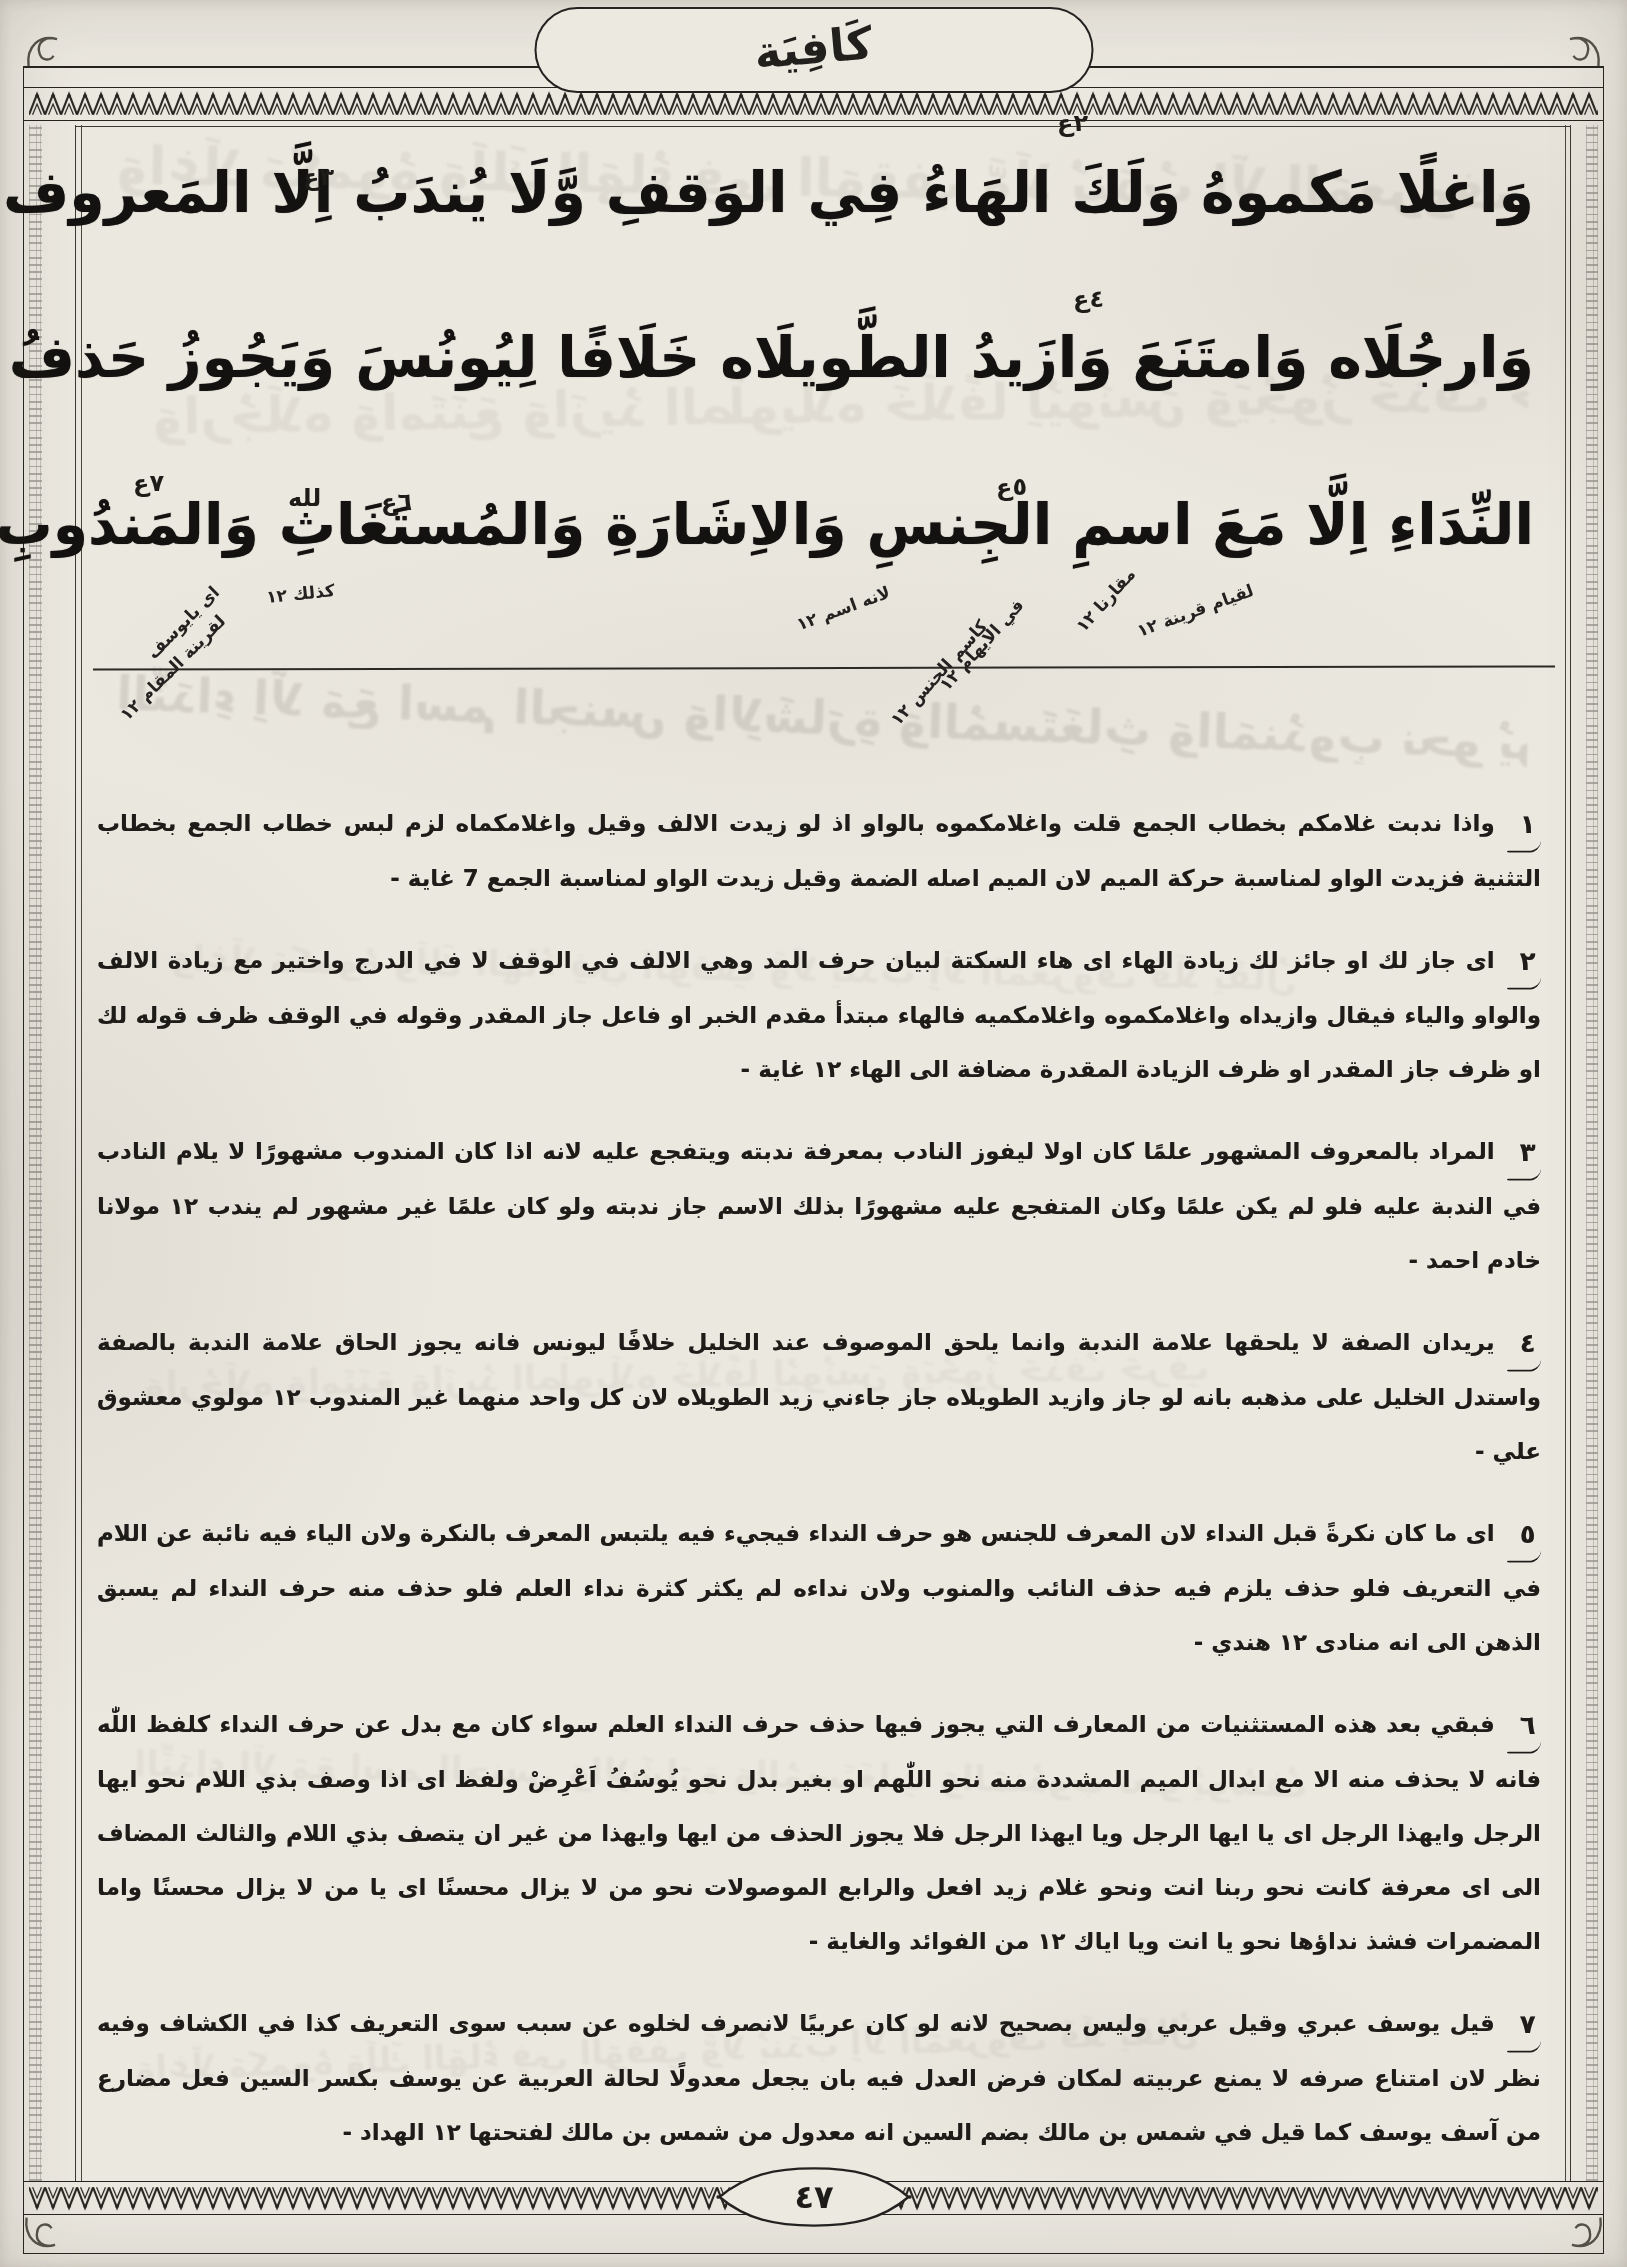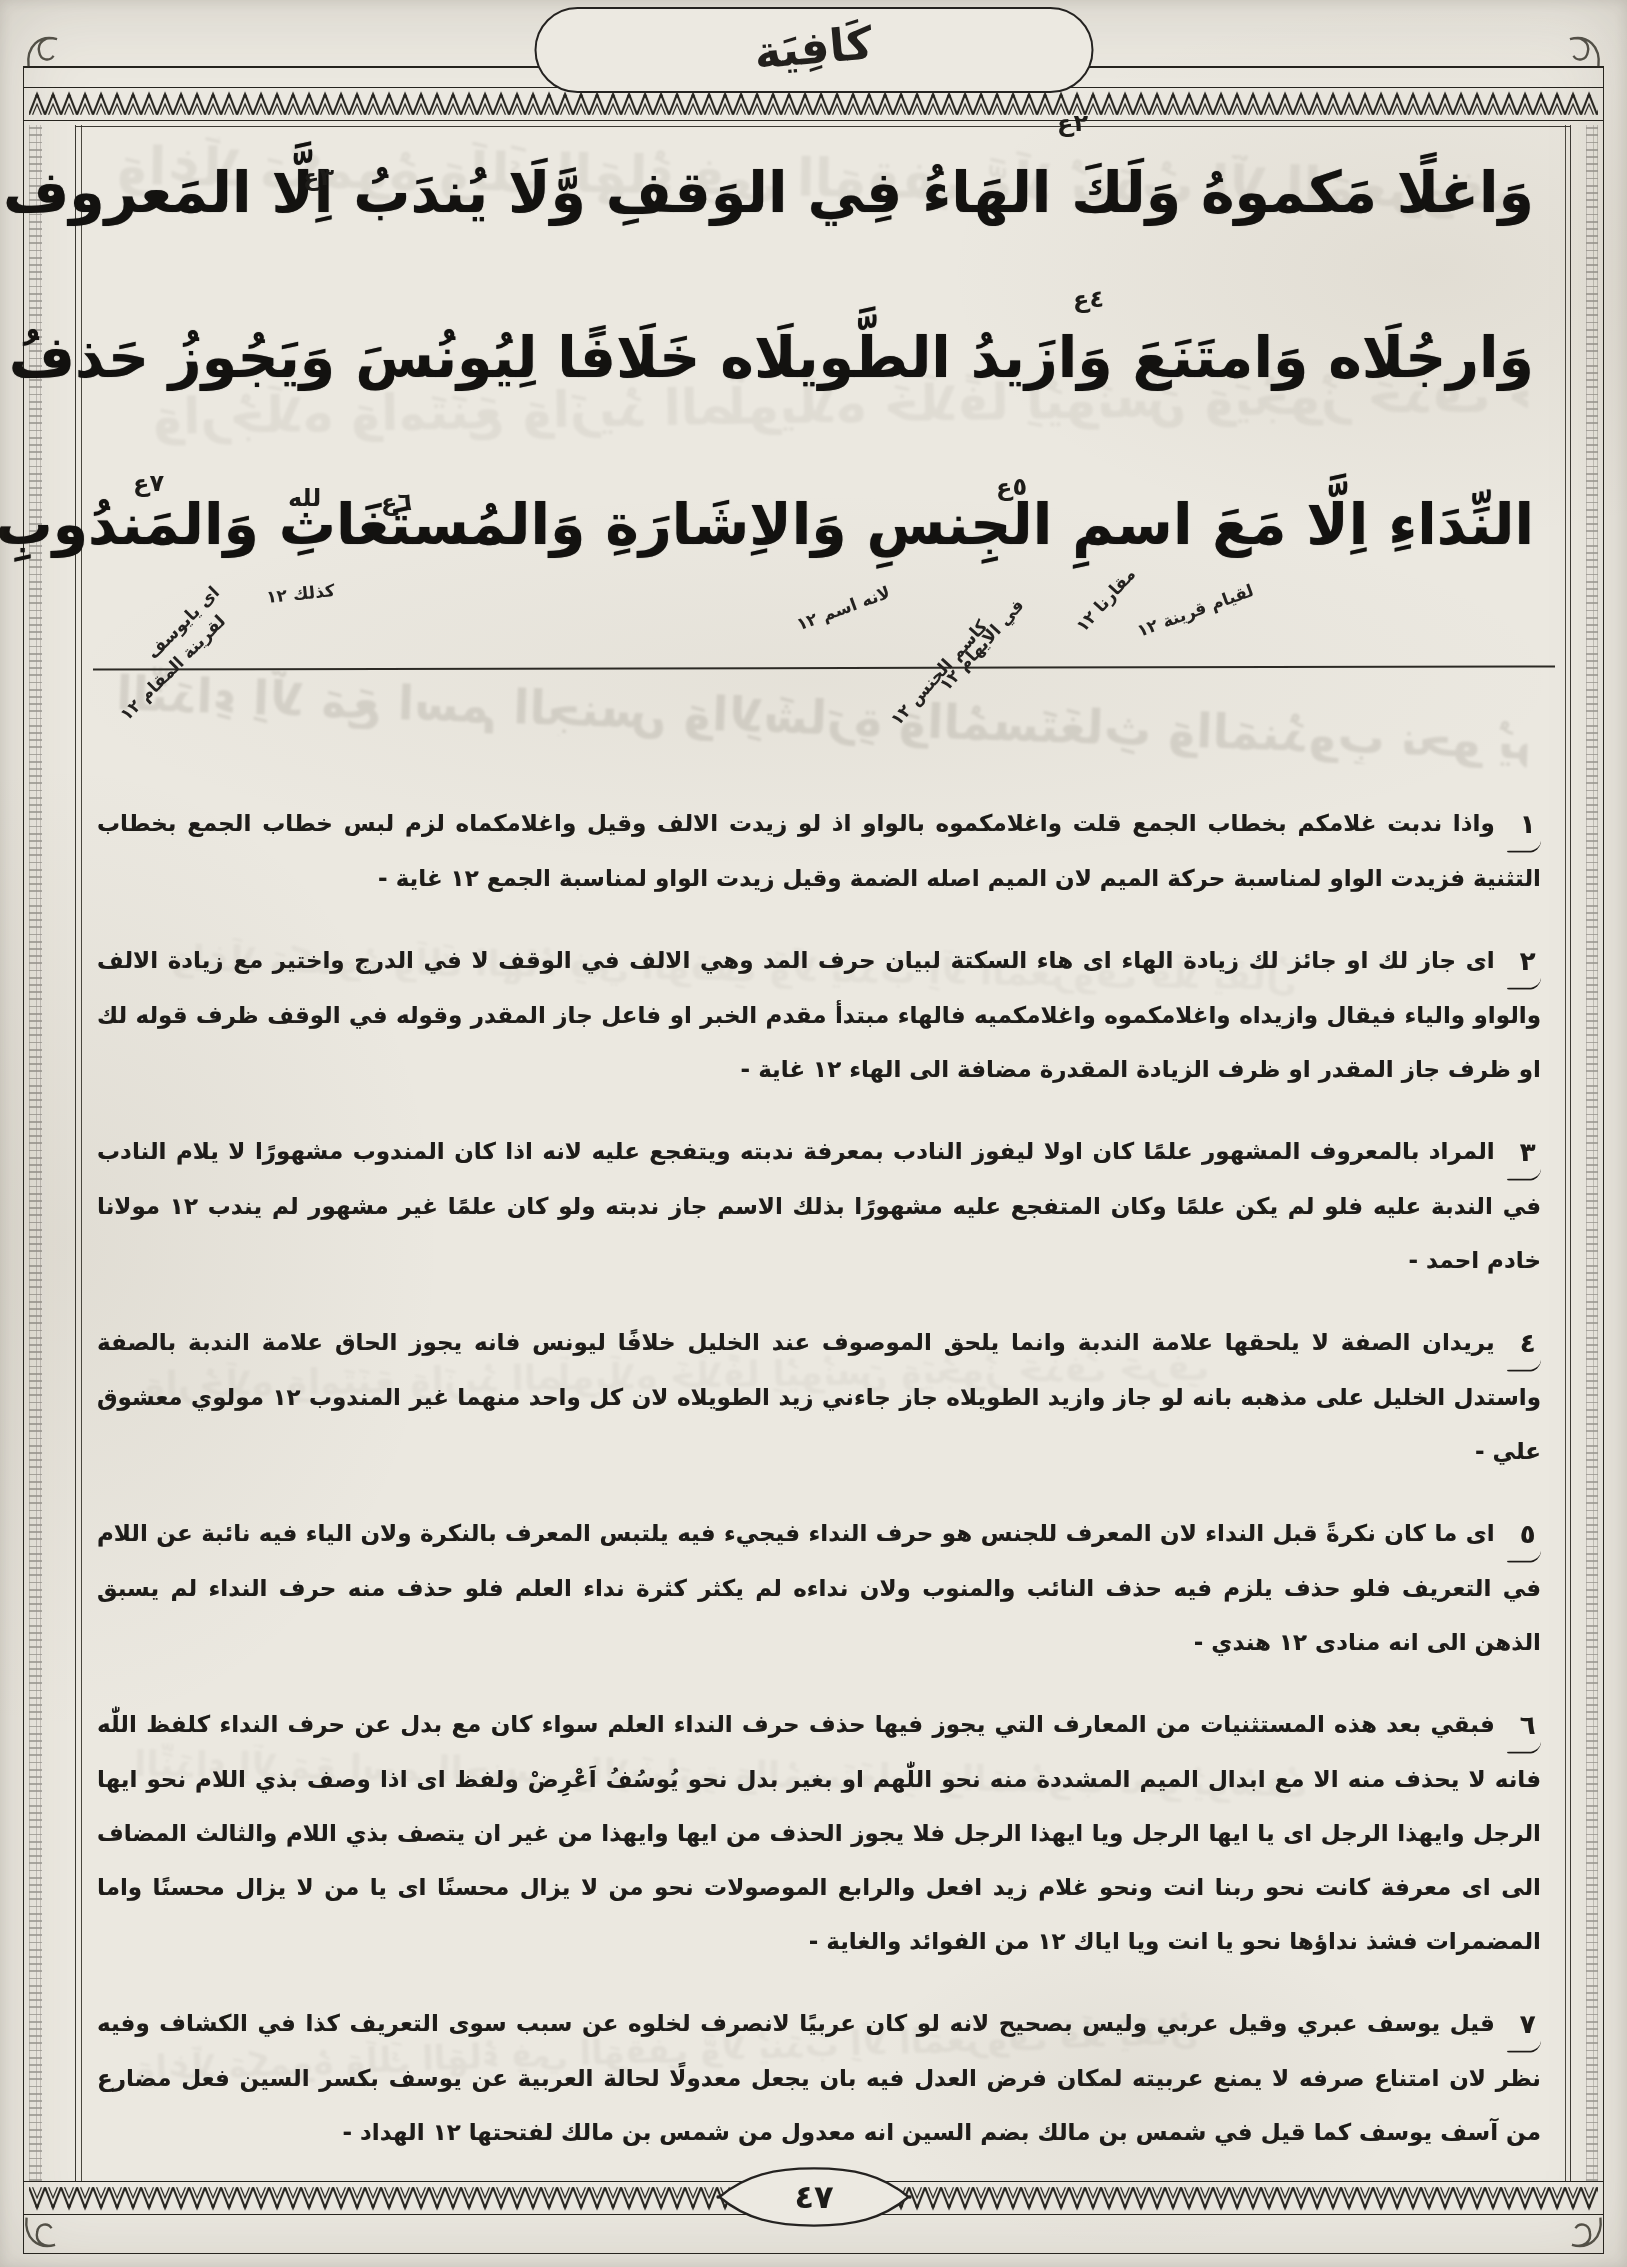--- a/index.html
+++ b/index.html
@@ -162,21 +162,21 @@
       <div class="interlinear" style="left: 842px; top: 616px; transform: rotate(-48deg);">كاسم الجنس ١٢</div>
       <div class="interlinear" style="left: 788px; top: 582px; transform: rotate(-20deg);">لانه اسم ١٢</div>
       <div class="interlinear" style="left: 265px; top: 580px; transform: rotate(-6deg);">كذلك ١٢</div>
       <div class="interlinear" style="left: 115px; top: 582px; transform: rotate(-45deg);">اى يايوسف</div>
       <div class="interlinear" style="left: 75px; top: 611px; transform: rotate(-45deg);">لقرينة المقام ١٢</div>
     </div>
 
   <div class="matn-divider"></div>
 
   <div class="commentary" id="commentary">
-      <div class="note"><span class="marker">١</span><span>واذا ندبت غلامكم بخطاب الجمع قلت واغلامكموه بالواو اذ لو زيدت الالف وقيل واغلامكماه لزم لبس خطاب الجمع بخطاب التثنية فزيدت الواو لمناسبة حركة الميم لان الميم اصله الضمة وقيل زيدت الواو لمناسبة الجمع ١٢ غاية -</span></div>
+      <div class="note"><span class="marker">١</span><span>واذا ندبت غلامكم بخطاب الجمع قلت واغلامكموه بالواو اذ لو زيدت الالف وقيل واغلامكماه لزم لبس خطاب الجمع بخطاب التثنية فزيدت الواو لمناسبة حركة الميم لان الميم اصله الضمة وقيل زيدت الواو لمناسبة الجمع 7 غاية -</span></div>
       <div class="note"><span class="marker">٢</span><span>اى جاز لك او جائز لك زيادة الهاء اى هاء السكتة لبيان حرف المد وهي الالف في الوقف لا في الدرج واختير مع زيادة الالف والواو والياء فيقال وازيداه واغلامكموه واغلامكميه فالهاء مبتدأ مقدم الخبر او فاعل جاز المقدر وقوله في الوقف ظرف قوله لك او ظرف جاز المقدر او ظرف الزيادة المقدرة مضافة الى الهاء ١٢ غاية -</span></div>
       <div class="note"><span class="marker">٣</span><span>المراد بالمعروف المشهور علمًا كان اولا ليفوز النادب بمعرفة ندبته ويتفجع عليه لانه اذا كان المندوب مشهورًا لا يلام النادب في الندبة عليه فلو لم يكن علمًا وكان المتفجع عليه مشهورًا بذلك الاسم جاز ندبته ولو كان علمًا غير مشهور لم يندب ١٢ مولانا خادم احمد -</span></div>
       <div class="note"><span class="marker">٤</span><span>يريدان الصفة لا يلحقها علامة الندبة وانما يلحق الموصوف عند الخليل خلافًا ليونس فانه يجوز الحاق علامة الندبة بالصفة واستدل الخليل على مذهبه بانه لو جاز وازيد الطويلاه جاز جاءني زيد الطويلاه لان كل واحد منهما غير المندوب ١٢ مولوي معشوق علي -</span></div>
       <div class="note"><span class="marker">٥</span><span>اى ما كان نكرةً قبل النداء لان المعرف للجنس هو حرف النداء فيجيء فيه يلتبس المعرف بالنكرة ولان الياء فيه نائبة عن اللام في التعريف فلو حذف يلزم فيه حذف النائب والمنوب ولان نداءه لم يكثر كثرة نداء العلم فلو حذف منه حرف النداء لم يسبق الذهن الى انه منادى ١٢ هندي -</span></div>
       <div class="note"><span class="marker">٦</span><span>فبقي بعد هذه المستثنيات من المعارف التي يجوز فيها حذف حرف النداء العلم سواء كان مع بدل عن حرف النداء كلفظ اللّٰه فانه لا يحذف منه الا مع ابدال الميم المشددة منه نحو اللّٰهم او بغير بدل نحو يُوسُفُ اَعْرِضْ ولفظ اى اذا وصف بذي اللام نحو ايها الرجل وايهذا الرجل اى يا ايها الرجل ويا ايهذا الرجل فلا يجوز الحذف من ايها وايهذا من غير ان يتصف بذي اللام والثالث المضاف الى اى معرفة كانت نحو ربنا انت ونحو غلام زيد افعل والرابع الموصولات نحو من لا يزال محسنًا اى يا من لا يزال محسنًا واما المضمرات فشذ نداؤها نحو يا انت ويا اياك ١٢ من الفوائد والغاية -</span></div>
       <div class="note"><span class="marker">٧</span><span>قيل يوسف عبري وقيل عربي وليس بصحيح لانه لو كان عربيًا لانصرف لخلوه عن سبب سوى التعريف كذا في الكشاف وفيه نظر لان امتناع صرفه لا يمنع عربيته لمكان فرض العدل فيه بان يجعل معدولًا لحالة العربية عن يوسف بكسر السين فعل مضارع من آسف يوسف كما قيل في شمس بن مالك بضم السين انه معدول من شمس بن مالك لفتحتها ١٢ الهداد -</span></div>
     </div>
 
   <svg class="pagenum-cartouche" viewBox="0 0 220 74">
     <path d="M4,37 C34,12 66,5 110,5 C154,5 186,12 216,37 C186,62 154,69 110,69 C66,69 34,62 4,37 Z" fill="#ece9e1" stroke="#242220" stroke-width="2.6"></path>

